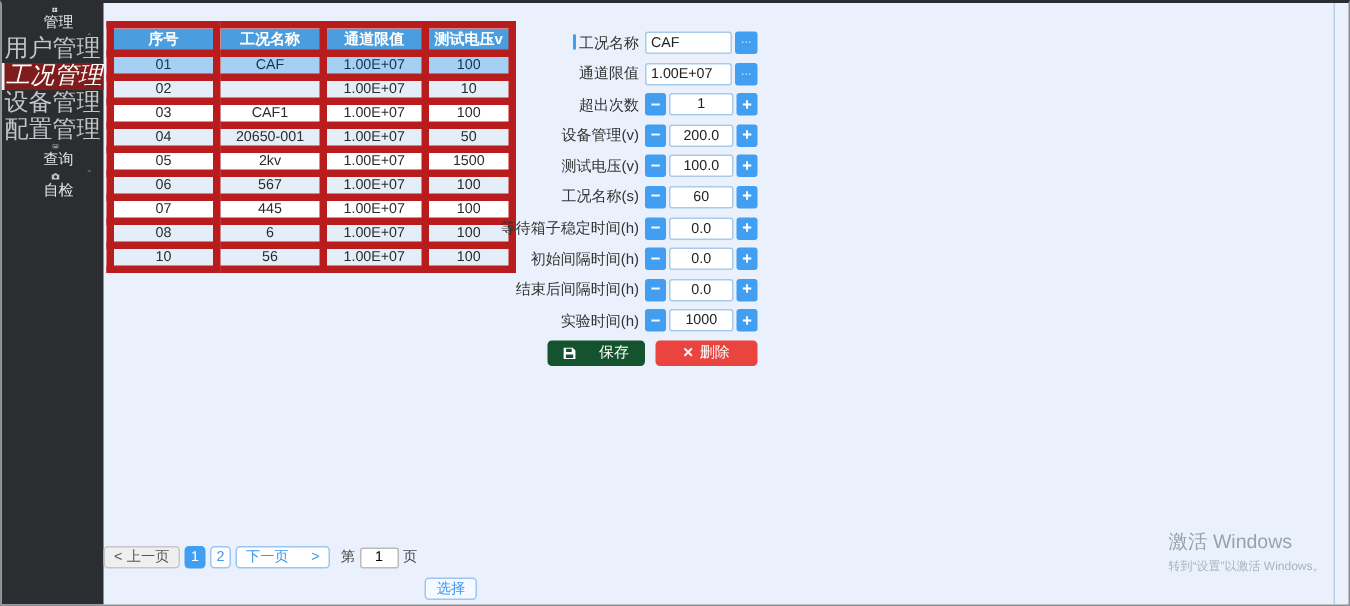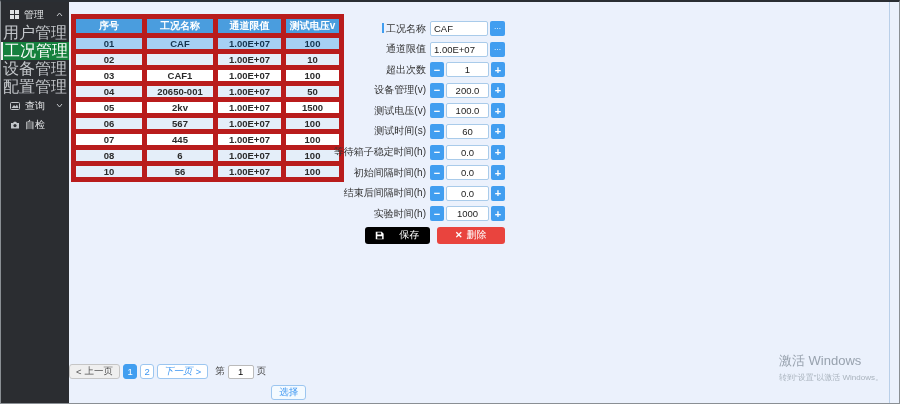--- a/index.html
+++ b/index.html
@@ -6,59 +6,59 @@
   html,body { background:#d7dbe0; }
   body { font-family:"Liberation Sans", sans-serif; }
   .window {
     position:relative; width:900px; height:404px; background:#EBF1FC;
     border:1px solid #8a8f94; border-top:2px solid #2a2e33; overflow:hidden;
   }
   .right-edge-line { position:absolute; top:0; bottom:0; left:888px; width:1px; background:#b9cfe8; }
 
   
   .sidebar { position:absolute; left:0; top:0; bottom:0; width:68px; background:#2B2D31; padding-top:3px; }
-  .side-group { display:flex; align-items:center; height:19px; padding:0 6px 0 9px; color:#E2E4E6; font-size:10px; cursor:pointer; }
+  .side-group { display:flex; align-items:center; height:19px; padding:0 6px 0 9px; color:#E2E4E6; font-size:10px; cursor:pointer;flex-direction:column; }
   .side-group .glabel { margin-left:5px; }
   .side-group .chev { margin-left:auto; }
   .side-item { height:18px; line-height:18px; text-align:center; color:#C2C5C9; font-size:16px; cursor:pointer; }
-  .side-item.selected { background:#15803d; color:#FFFFFF; border-left:2px solid #f2f4f6; }
+  .side-item.selected { background:#7f1d1d; color:#FFFFFF; border-left:2px solid #f2f4f6;font-style:italic; }
   .icon-svg { display:inline-block; vertical-align:middle; }
 
   
   .cond-table { position:absolute; left:70px; top:12px; border-collapse:collapse; table-layout:fixed; width:268px; font-size:9.5px; }
   .cond-table th, .cond-table td { border:5px solid #b91c1c; text-align:center; overflow:hidden; white-space:nowrap; }
   .cond-table th { background:#4A9DDE; color:#FFFFFF; height:17px; font-weight:bold; font-size:10px; }
-  .cond-table td { height:14px; color:#2b2b2b; background:#FFFFFF;font-weight:bold; }
+  .cond-table td { height:14px; color:#2b2b2b; background:#FFFFFF; }
   .cond-table tr.stripe td { background:#E4EEF9; }
   .cond-table tr.selected td { background:#A6D0F3; color:#15344f; }
 
   
   .form { position:absolute; left:300px; top:19px; width:204px; }
   .frow { display:flex; align-items:center; height:15px; margin-bottom:5.6px; }
   .flabel { width:129px; text-align:right; font-size:10px; color:#333; padding-right:4px; white-space:nowrap; }
   .marker { display:inline-block; width:2px; height:10px; background:#419EF0; vertical-align:-1px; margin-right:2px; }
   .fctrl { width:75px; display:flex; height:15px; }
   .fctrl input { min-width:0; border:1px solid #A9CBEA; border-radius:2px; height:15px; font-size:9.5px; color:#222; padding:0 3px; outline:none; font-family:"Liberation Sans", sans-serif; }
   .fctrl.text input { flex:1; }
   .dots { width:15px; height:15px; margin-left:2px; background:#419EF0; border:none; border-radius:2px; color:#fff; font-size:7px; line-height:13px; cursor:pointer; }
   .step-btn { width:14px; height:15px; background:#419EF0; border:none; border-radius:2px; color:#fff; font-size:11px; font-weight:bold; line-height:12px; cursor:pointer; flex:none; }
   .fctrl.stepper input { flex:1; margin:0 2px; text-align:center; }
   .btn-row { display:flex; gap:7px; margin-left:64px; margin-top:3px; }
   .btn { height:17px; border:none; border-radius:3px; color:#fff; font-size:10px; display:flex; align-items:center; justify-content:center; gap:4px; cursor:pointer; font-family:"Liberation Sans", sans-serif; }
-  .btn.save { width:66px; background:#000000;gap:15px; }
+  .btn.save { width:66px; background:#14532d;gap:15px; }
   .btn.del  { width:70px; background:#E9443E; }
   .x-glyph { font-size:9px; font-weight:bold; }
 
   
   .pager { position:absolute; left:68px; bottom:3px; display:flex; align-items:center; gap:3px; font-size:9.5px; color:#444; }
   .pg { height:15px; display:flex; align-items:center; justify-content:center; border-radius:3px; cursor:pointer; font-size:9.5px; font-family:"Liberation Sans", sans-serif; }
   .pg.prev { padding:0 6px; background:#EFEFEF; border:1px solid #C6C6C6; color:#555; gap:3px; }
   .pg.num  { width:14px; background:#419EF0; border:1px solid #419EF0; color:#fff; }
   .pg.num.ghost { background:#fff; border:1px solid #9CC6F0; color:#3E97F2; }
-  .pg.next { padding:0 6px; background:#fff; border:1px solid #9CC6F0; color:#3E97F2; gap:3px;font-style:italic; }
+  .pg.next { padding:0 6px; background:#fff; border:1px solid #9CC6F0; color:#3E97F2; gap:15px; }
   .pg.select { padding:0 7px; background:#F4FAFF; border:1px solid #9CC6F0; color:#3E97F2; }
   .pager input { width:26px; height:14px; border:1px solid #bbb; border-radius:2px; text-align:center; font-size:9.5px; outline:none; }
 
   
   .watermark { position:absolute; right:16px; bottom:20px; color:#98A2AE; }
   .watermark .wm-title { font-size:13px; }
   .watermark .wm-sub { font-size:8px; color:#A9B3BD; margin-top:2px; }
 </style>
 </head>
 <body>
@@ -214,21 +214,21 @@
     <div class="frow">
       <div class="flabel">测试电压(v)</div>
       <div class="fctrl stepper">
         <button class="step-btn">−</button>
         <input value="100.0" style="">
         <button class="step-btn">+</button>
       </div>
     </div>
 
     <div class="frow">
-      <div class="flabel">测试时间(s)</div>
+      <div class="flabel">工况名称(s)</div>
       <div class="fctrl stepper">
         <button class="step-btn">−</button>
         <input value="60" style="">
         <button class="step-btn">+</button>
       </div>
     </div>
 
     <div class="frow">
       <div class="flabel">等待箱子稳定时间(h)</div>
       <div class="fctrl stepper">

